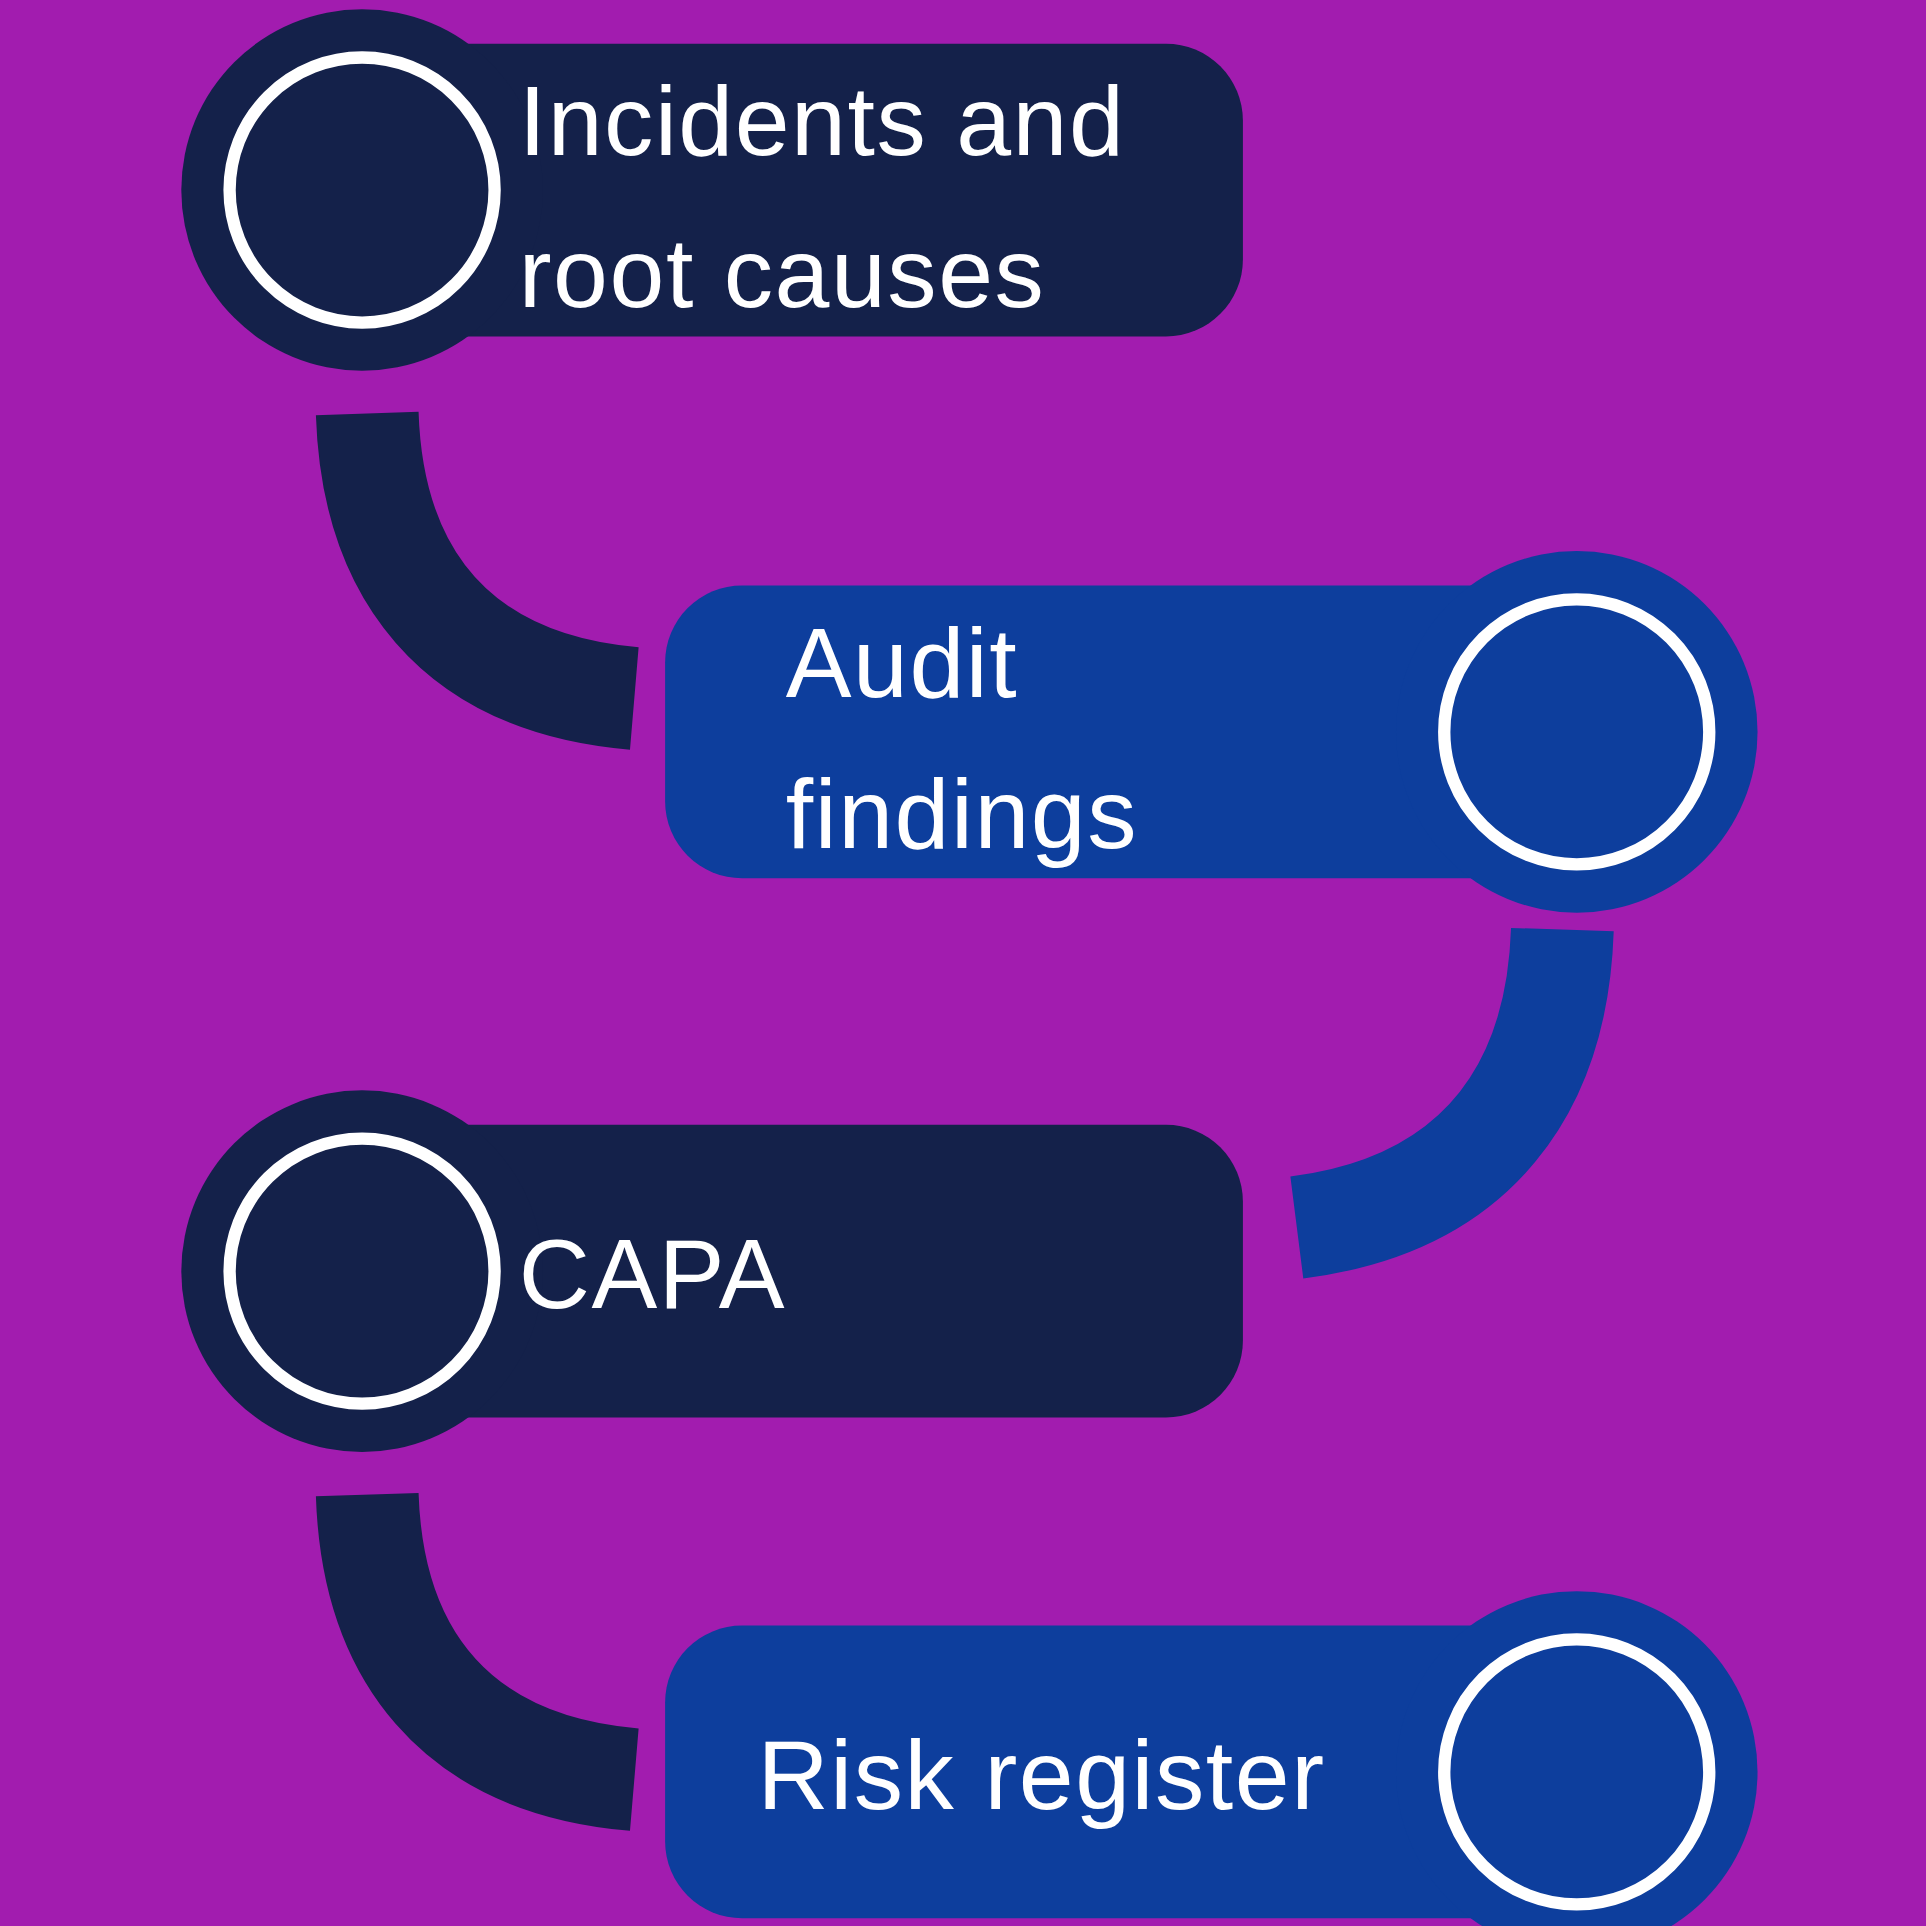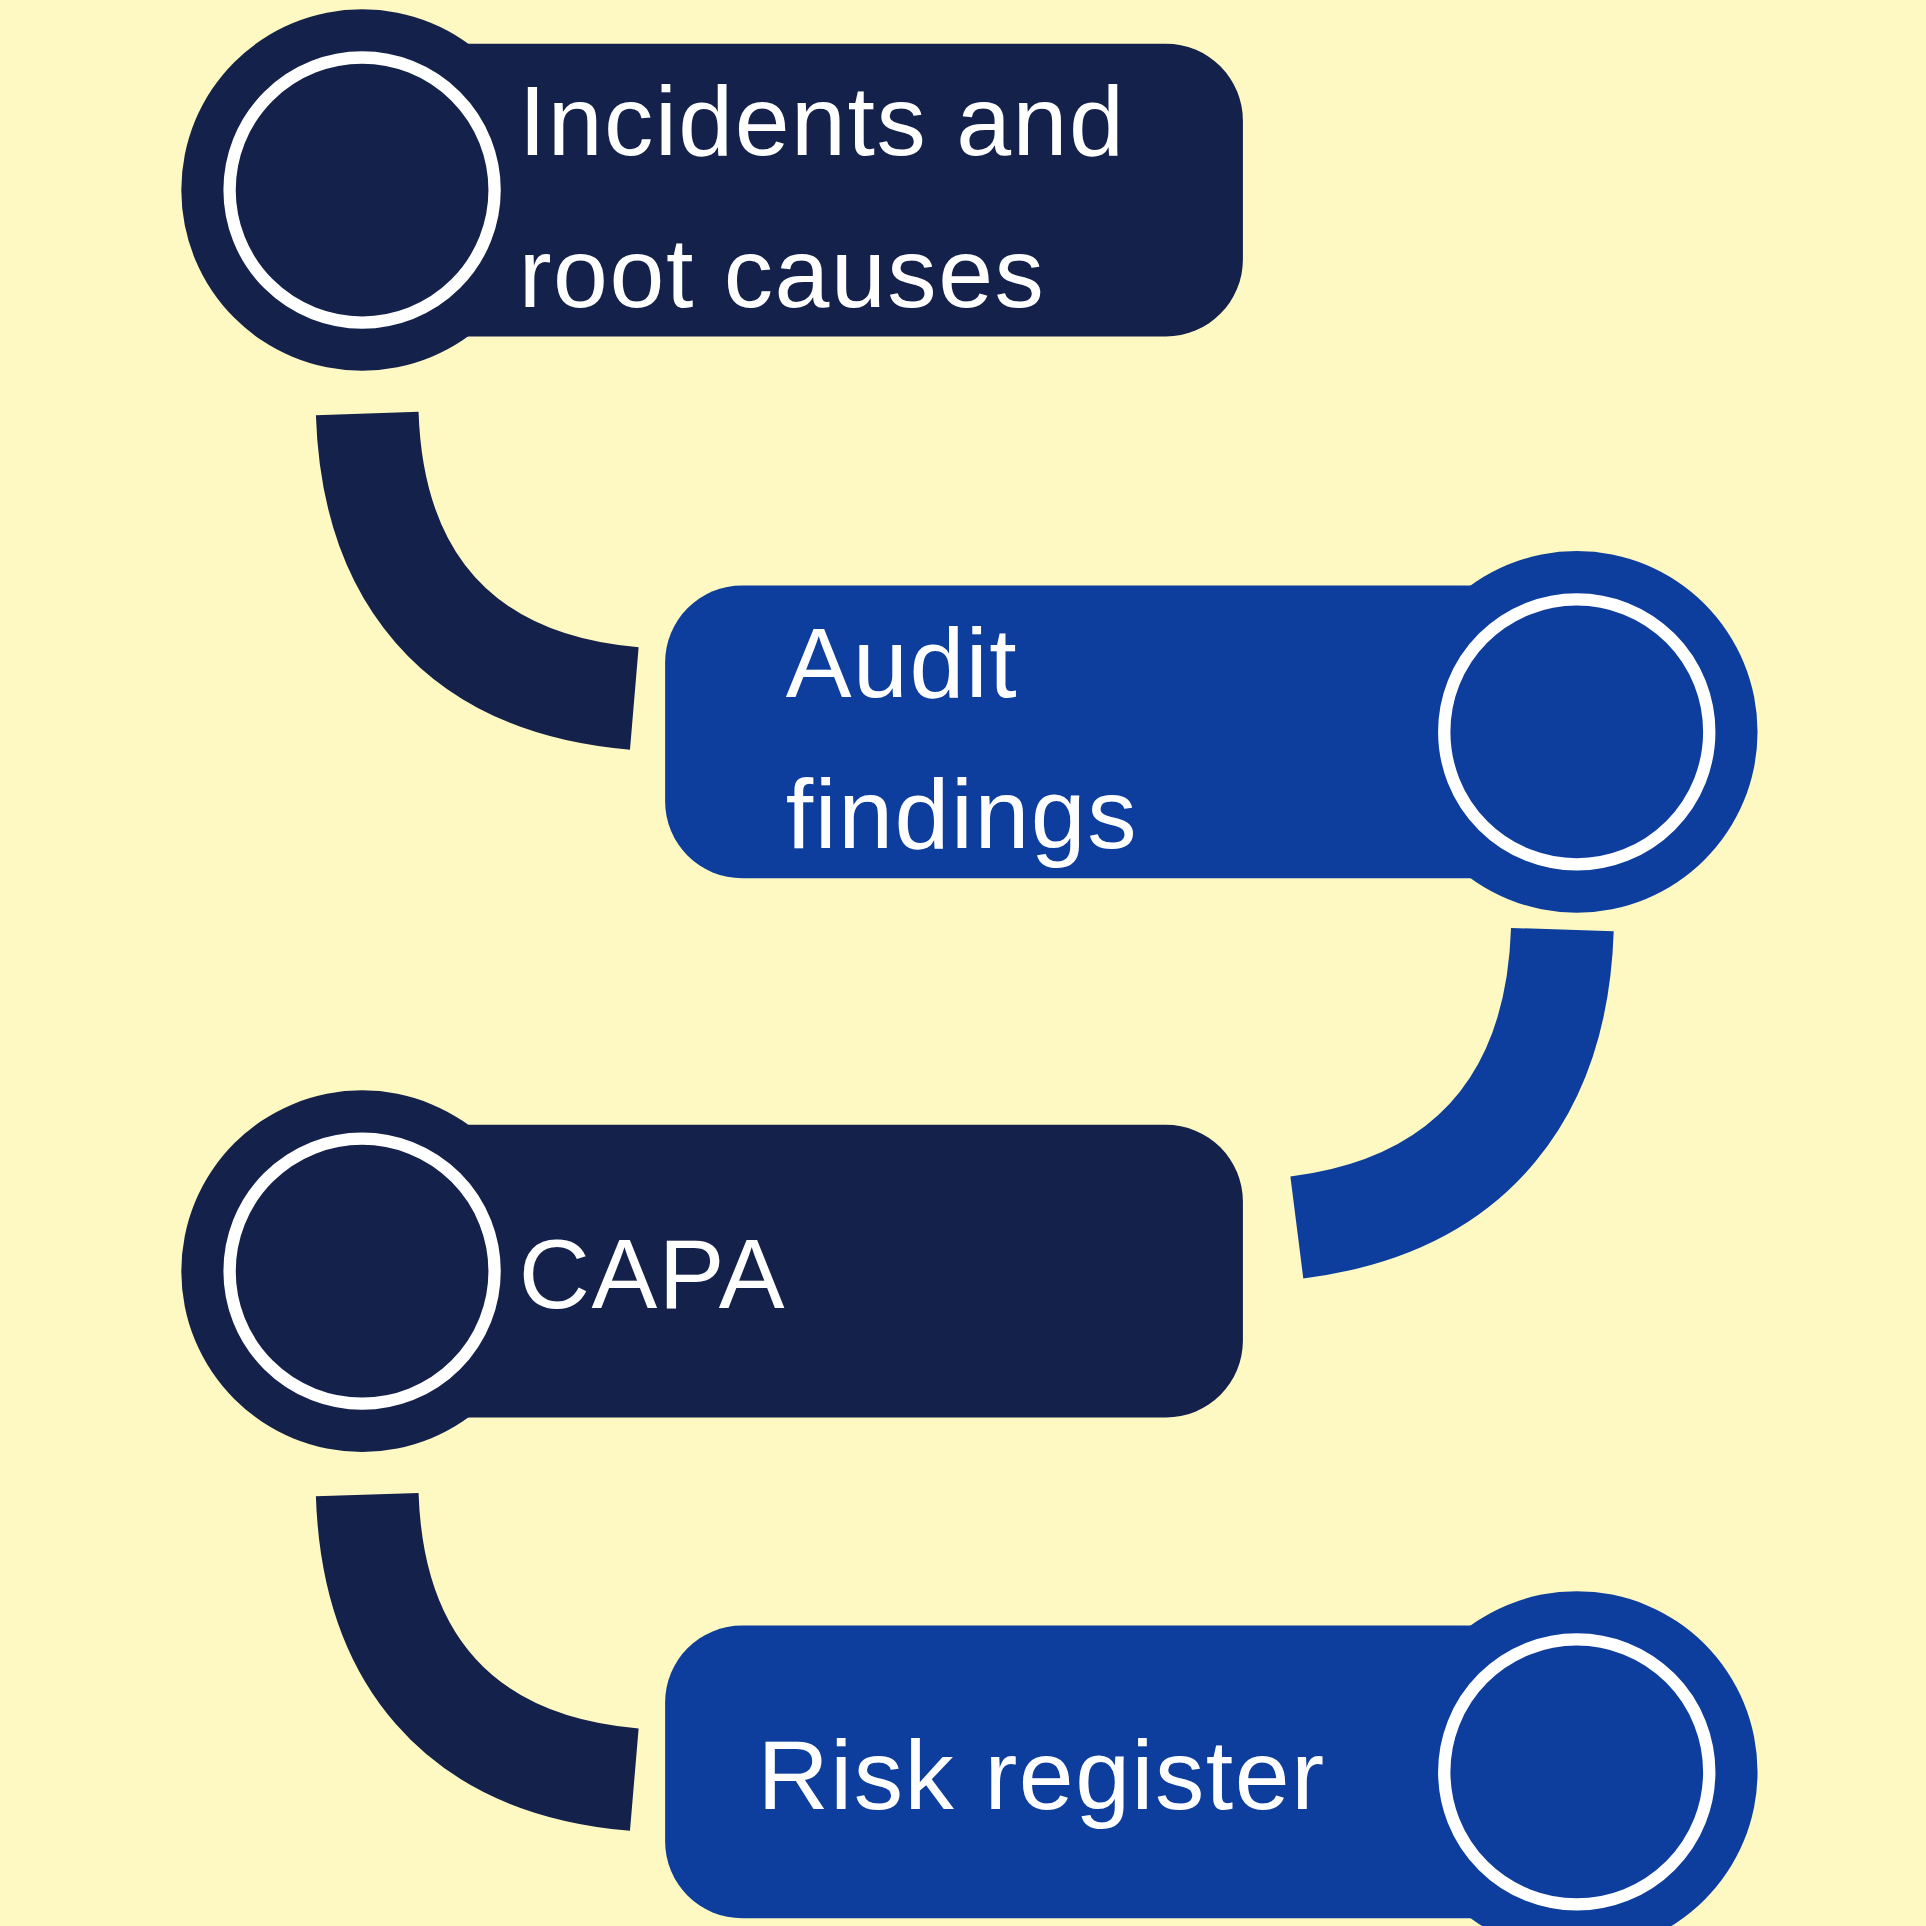--- a/index.html
+++ b/index.html
@@ -8,21 +8,21 @@
     background: #ffffff;
     width: 1926px;
     height: 1926px;
     font-family: "Liberation Sans", sans-serif;
   }
   .canvas {
     position: relative;
     width: 1926px;
     height: 1926px;
     overflow: hidden;
-    background: #fef9c3;
+    background: #a21caf;
   }
   .canvas svg {
     position: absolute;
     left: 0;
     top: 0;
     width: 100%;
     height: 100%;
     display: block;
   }
   .conn {

